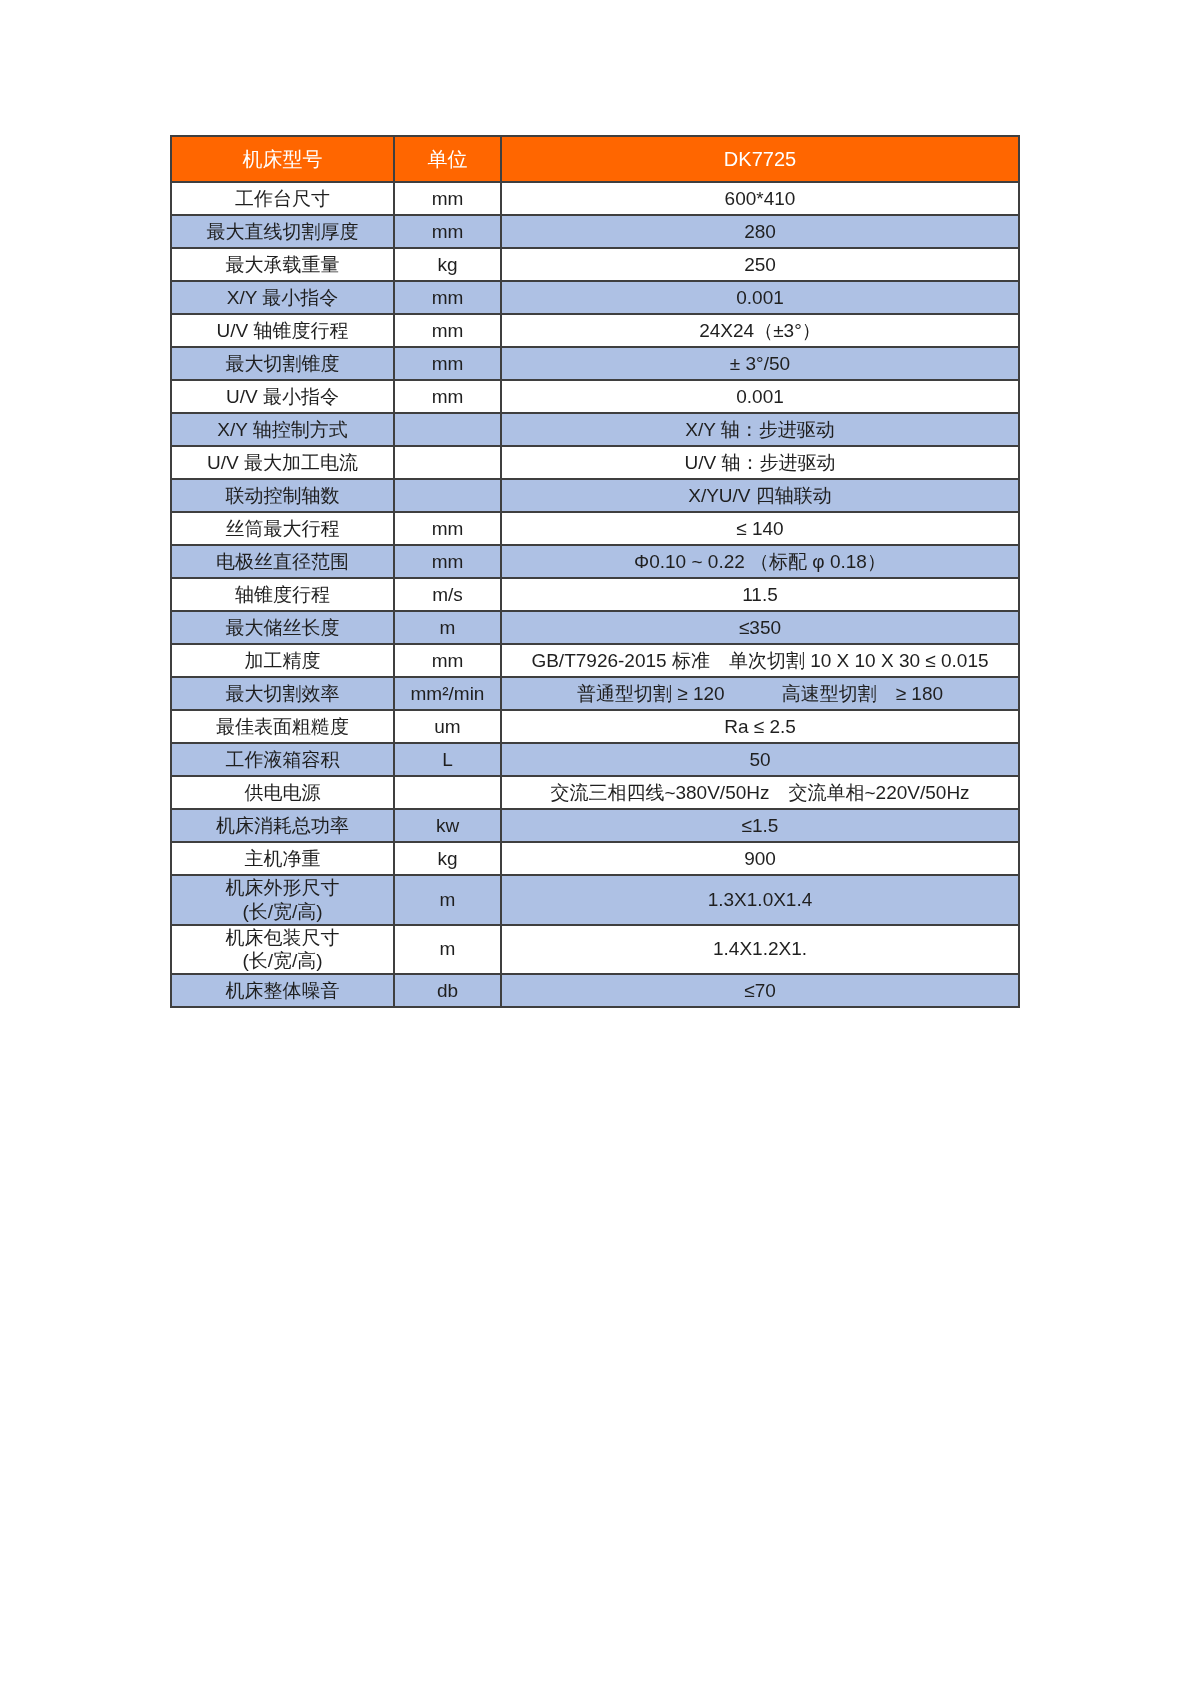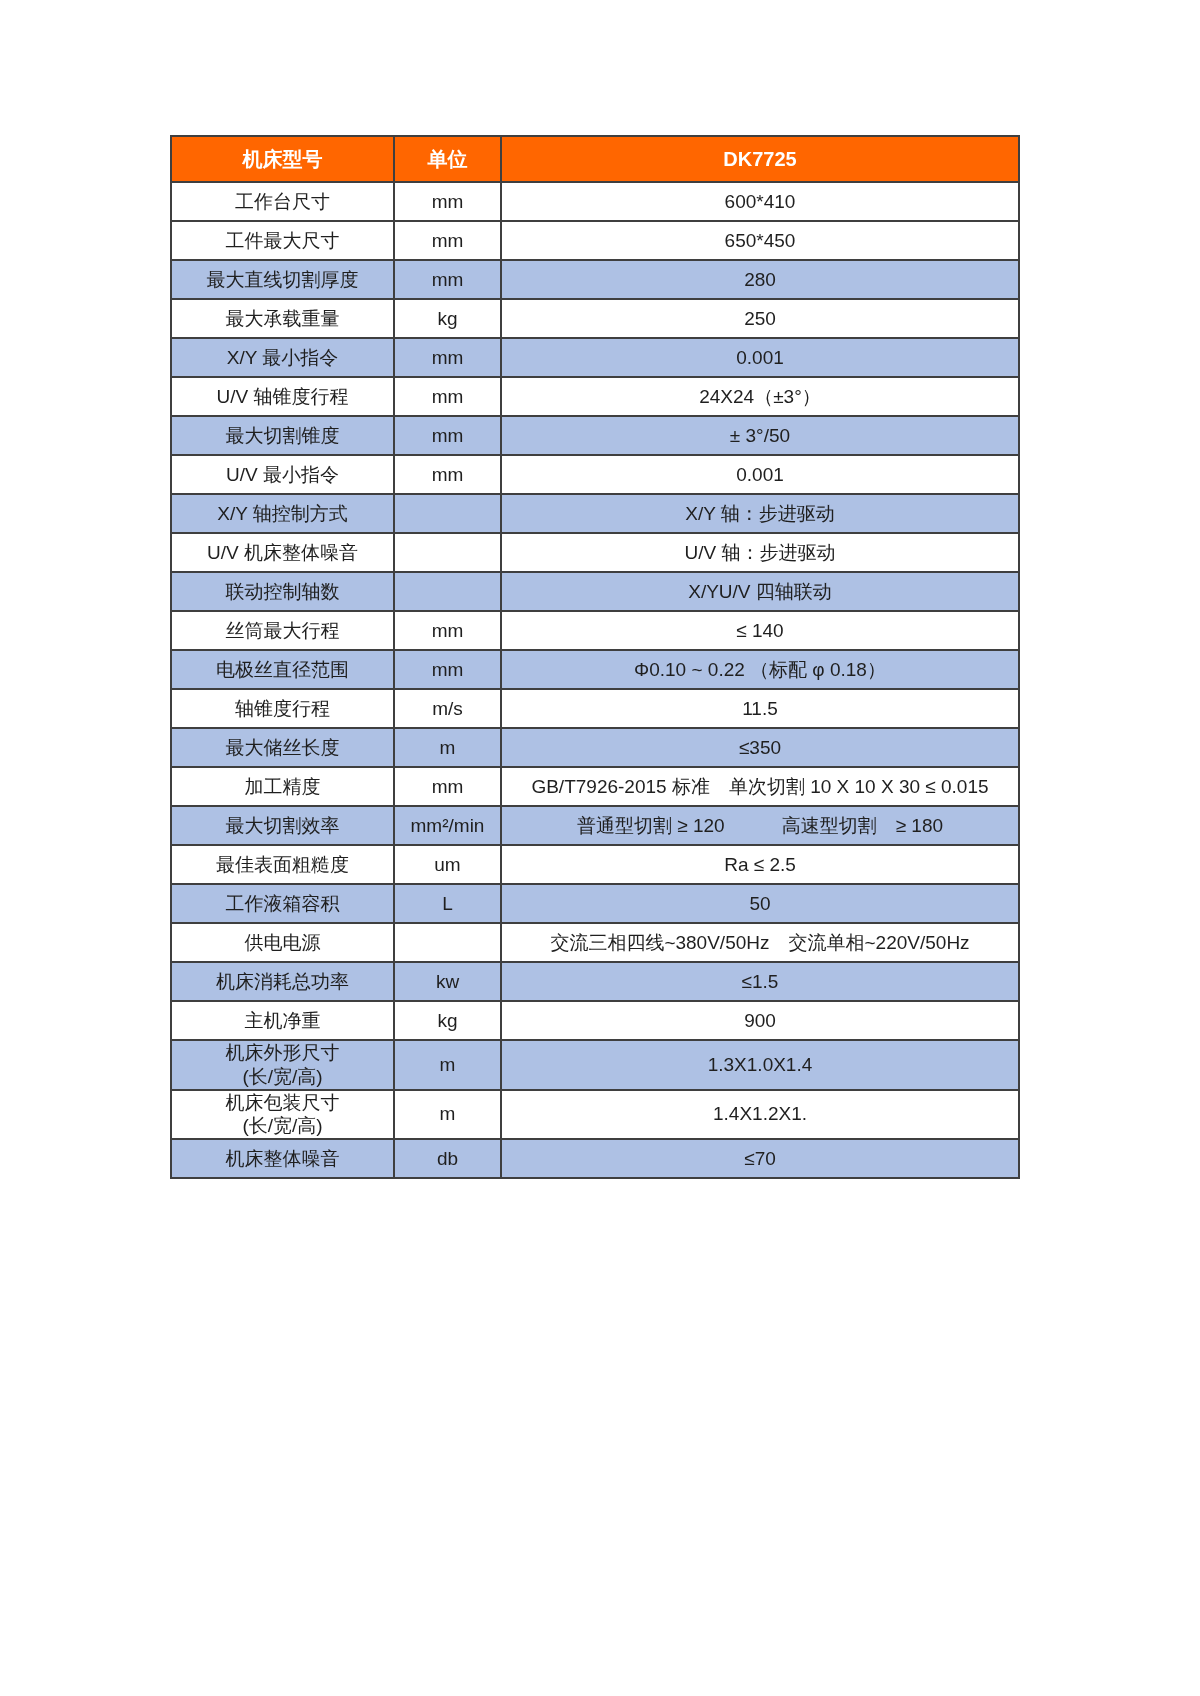--- a/index.html
+++ b/index.html
@@ -21,24 +21,24 @@
   }
   table.spec th, table.spec td{
     border:2px solid var(--border);
     text-align:center;vertical-align:middle;
     font-size:19px;line-height:1.25;
     padding:0 4px;
     overflow:hidden;white-space:nowrap;
   }
   table.spec th{
     background:var(--orange);
-    color:#ffffff;font-weight:bold;font-size:20px;
+    color:#ffffff;font-weight:normal;font-size:20px;
     height:44px;
   }
-  tr.row-normal{height:39px;border-radius:16px;}
+  tr.row-normal{height:33px;border-radius:16px;}
   tr.row-tall{height:44px;}
   tr.shaded td{background:var(--blue);}
   col.c-label{width:223px;}
   col.c-unit{width:107px;}
   col.c-value{width:518px;}
 </style>
 </head>
 <body>
 
 <table class="spec">
@@ -52,25 +52,20 @@
       <th>机床型号</th>
       <th>单位</th>
       <th>DK7725</th>
     </tr>
   </thead>
   <tbody>
       <tr class="row-normal">
         <td>工作台尺寸</td>
         <td>mm</td>
         <td>600*410</td>
-      </tr>
-      <tr class="row-normal">
-        <td>工件最大尺寸</td>
-        <td>mm</td>
-        <td>650*450</td>
       </tr>
       <tr class="row-normal shaded">
         <td>最大直线切割厚度</td>
         <td>mm</td>
         <td>280</td>
       </tr>
       <tr class="row-normal">
         <td>最大承载重量</td>
         <td>kg</td>
         <td>250</td>
@@ -94,21 +89,21 @@
         <td>U/V 最小指令</td>
         <td>mm</td>
         <td>0.001</td>
       </tr>
       <tr class="row-normal shaded">
         <td>X/Y 轴控制方式</td>
         <td></td>
         <td>X/Y 轴：步进驱动</td>
       </tr>
       <tr class="row-normal">
-        <td>U/V 机床整体噪音</td>
+        <td>U/V 最大加工电流</td>
         <td></td>
         <td>U/V 轴：步进驱动</td>
       </tr>
       <tr class="row-normal shaded">
         <td>联动控制轴数</td>
         <td></td>
         <td>X/YU/V 四轴联动</td>
       </tr>
       <tr class="row-normal">
         <td>丝筒最大行程</td>

